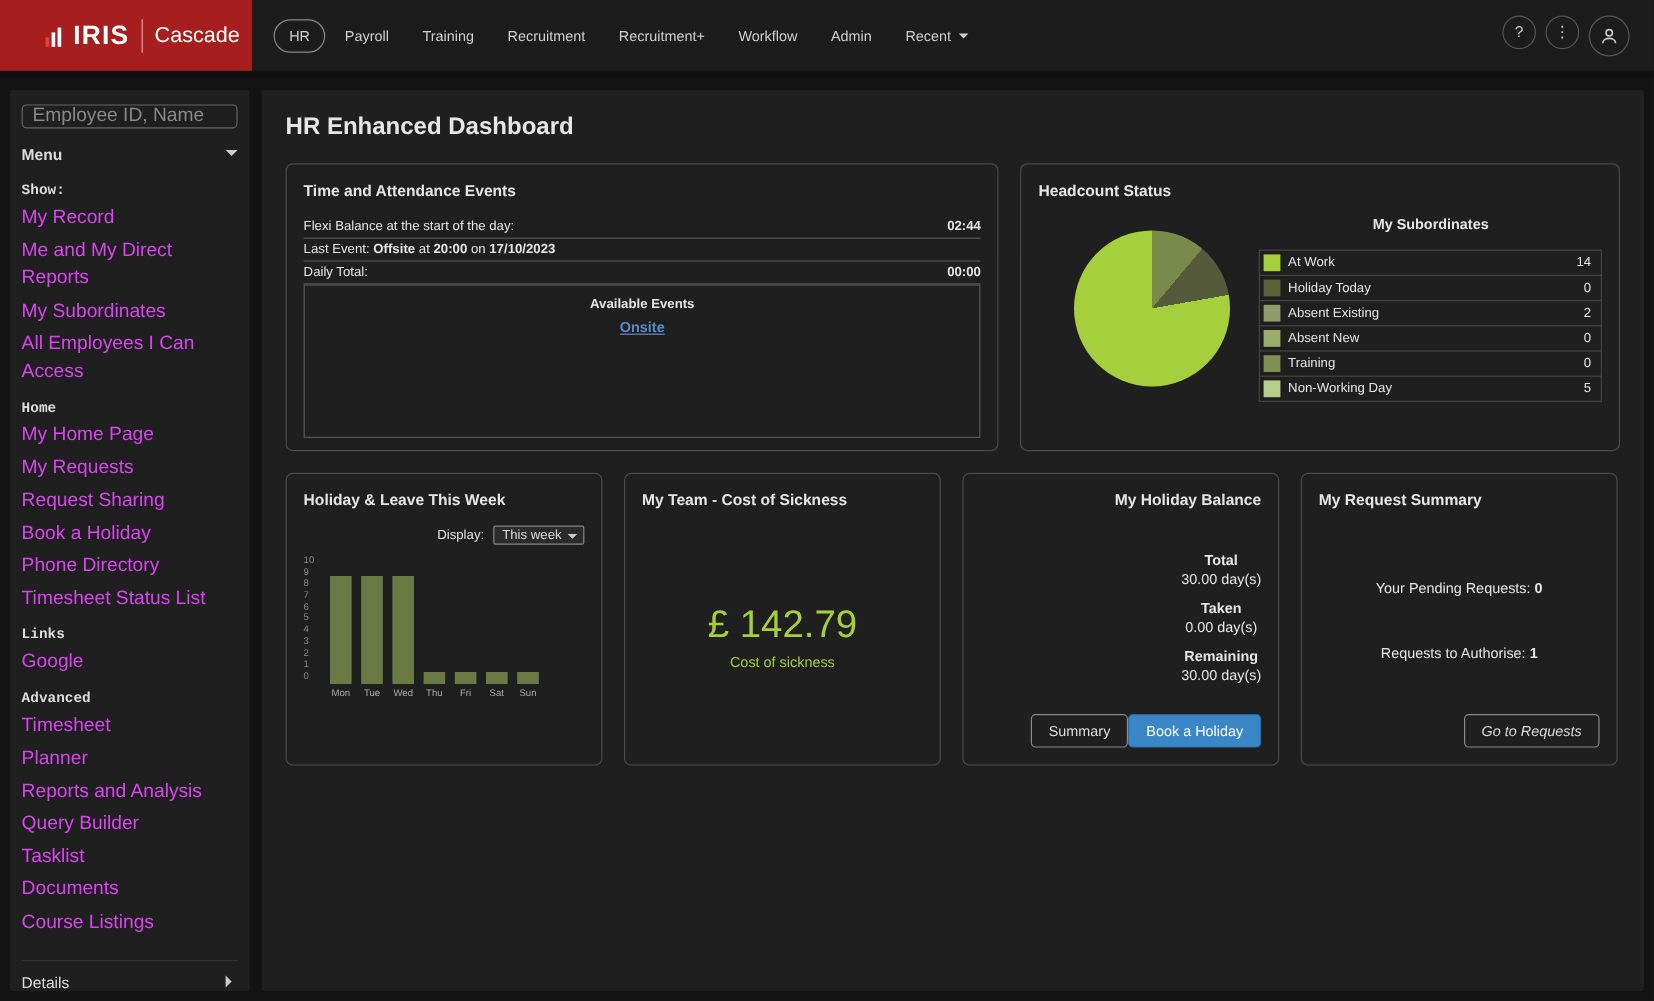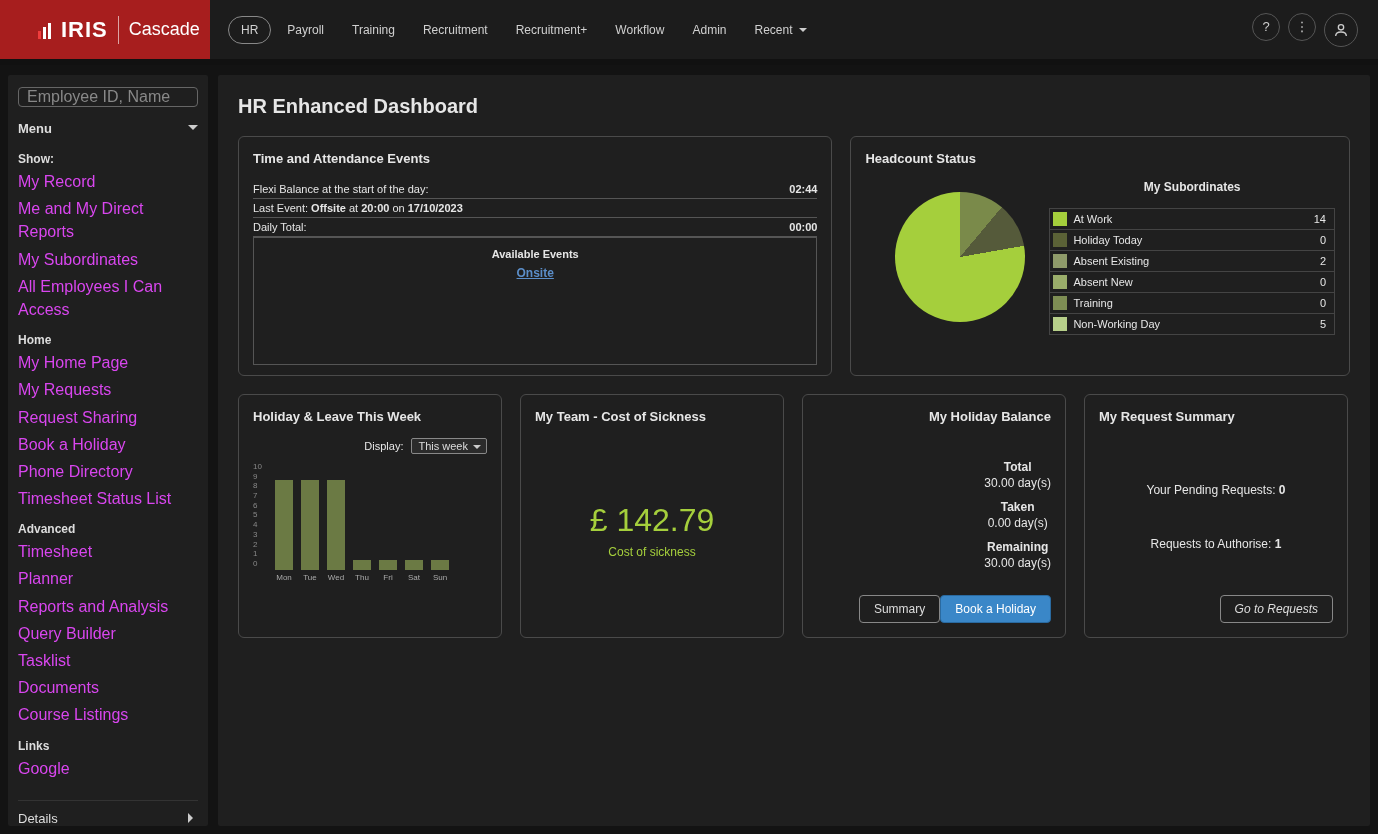--- a/index.html
+++ b/index.html
@@ -61,21 +61,21 @@
   .search-box {
     border:1px solid #666; border-radius:4px; height:32px;
     display:flex;align-items:center;padding:0 8px;margin-bottom:14px;
   }
   .search-box input {
     flex:1;background:transparent;border:none;outline:none;color:#bbb;font-size:16px;
   }
   .search-box input::placeholder{color:#888;}
   .search-icon svg{stroke:#ccc;}
   .menu-row { display:flex;justify-content:space-between;align-items:center;font-weight:600;font-size:13px;margin-bottom:14px;cursor:pointer;}
-  .section-head { font-weight:700;font-size:12px;margin-top:2px;margin-bottom:2px;}
+  .section-head { font-weight:700;font-size:12px;margin-top:2px;margin-bottom:2px;font-family:Liberation Mono, monospace;}
   .side-link { font-size:16px; color:#d946ef; padding:2px 0; cursor:pointer; line-height:1.45;}
   .side-group { margin-bottom:8px;}
   .details-row,.action-row {
     border-top:1px solid #333; margin-top:10px; padding-top:10px;
     display:flex;justify-content:space-between;font-size:13px;cursor:pointer;
   }
   .action-row{border-top:none;margin-top:6px;padding-top:6px;}
   .footer-links { margin-top:auto; }
   .footer-links a { color:#5b8ec9; text-decoration:underline; font-size:11px; display:block; margin-top:4px; cursor:pointer;}
 
@@ -215,33 +215,33 @@
       <div class="section-head">Home</div>
       <div class="side-link">My Home Page</div>
       <div class="side-link">My Requests</div>
       <div class="side-link">Request Sharing</div>
       <div class="side-link">Book a Holiday</div>
       <div class="side-link">Phone Directory</div>
       <div class="side-link">Timesheet Status List</div>
     </div>
 
     <div class="side-group">
+      <div class="section-head">Links</div>
+      <div class="side-link">Google</div>
+    </div>
+
+    <div class="side-group">
       <div class="section-head">Advanced</div>
       <div class="side-link">Timesheet</div>
       <div class="side-link">Planner</div>
       <div class="side-link">Reports and Analysis</div>
       <div class="side-link">Query Builder</div>
       <div class="side-link">Tasklist</div>
       <div class="side-link">Documents</div>
       <div class="side-link">Course Listings</div>
-    </div>
-
-    <div class="side-group">
-      <div class="section-head">Links</div>
-      <div class="side-link">Google</div>
     </div>
 
     <div class="details-row">
       <span>Details</span>
       <span class="chevron-right"></span>
     </div>
     <div class="action-row">
       <span>Action</span>
       <span class="chevron-right"></span>
     </div>

